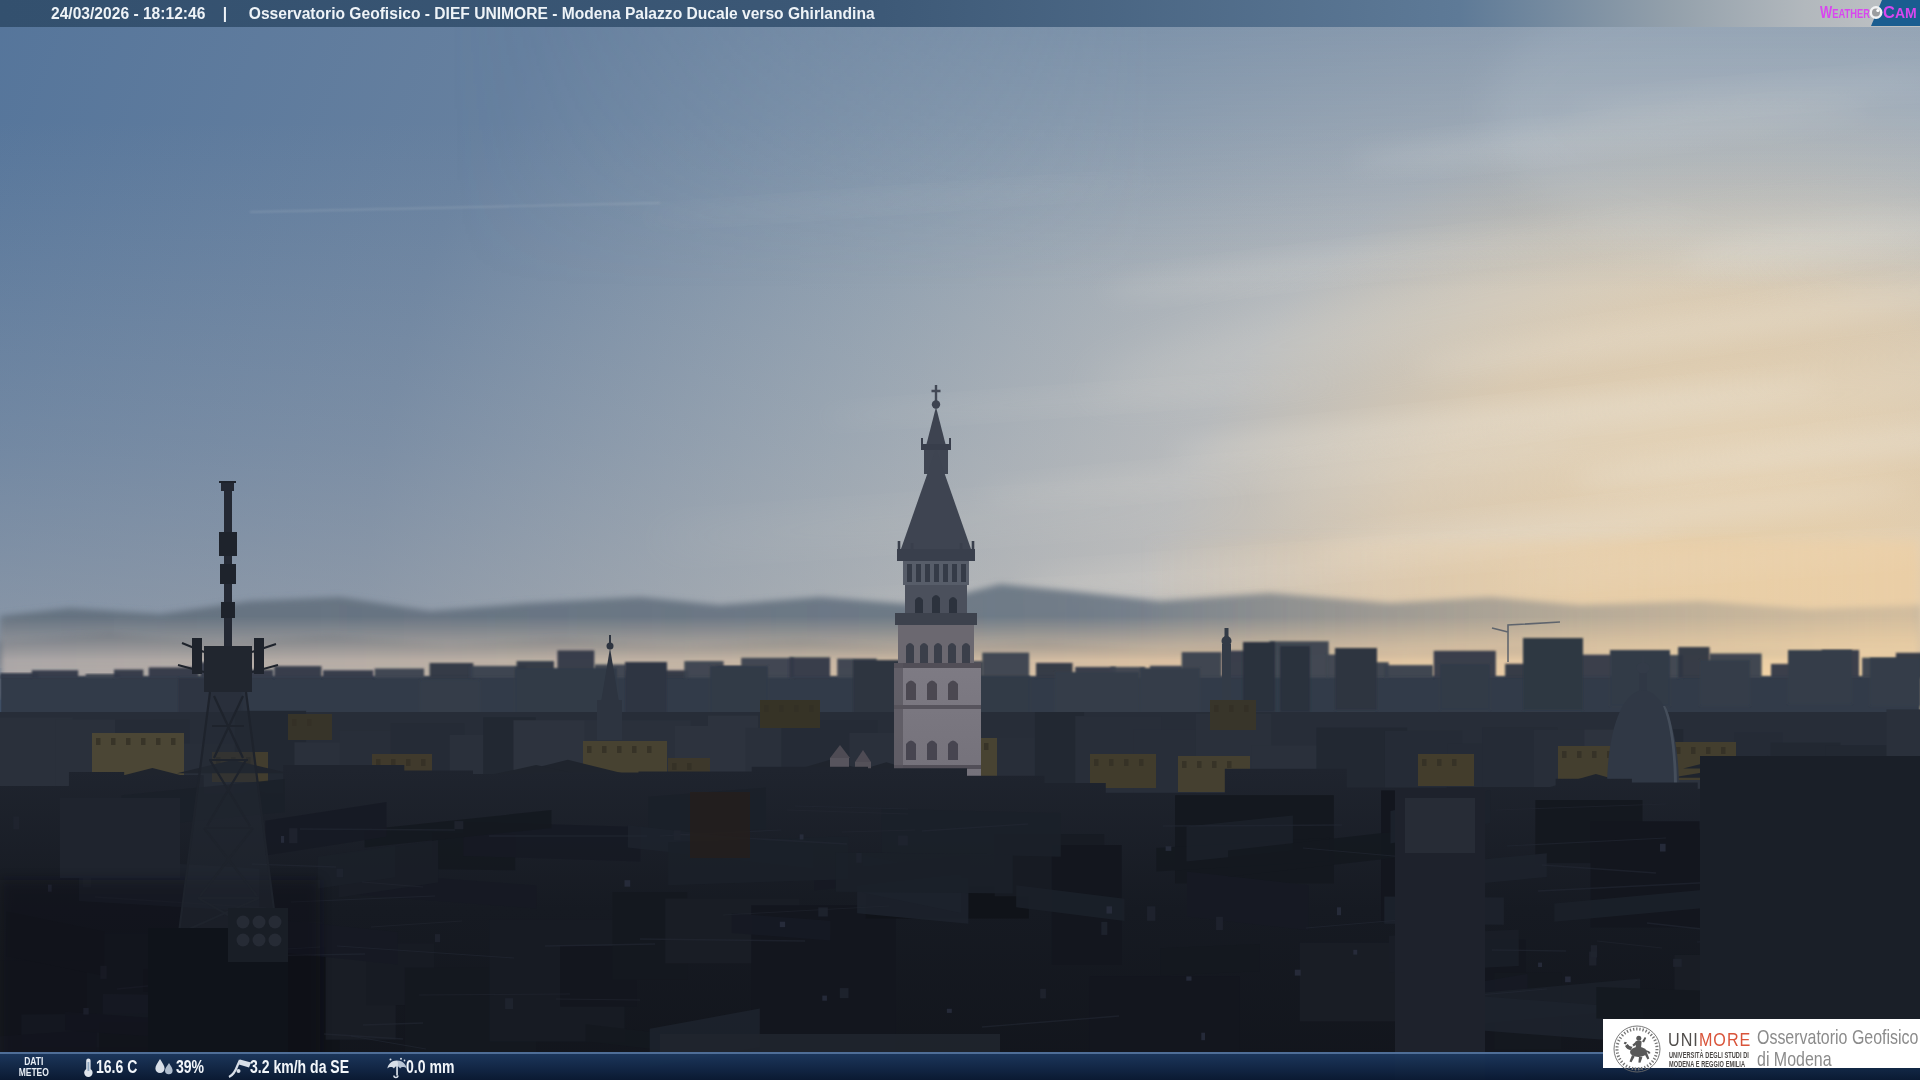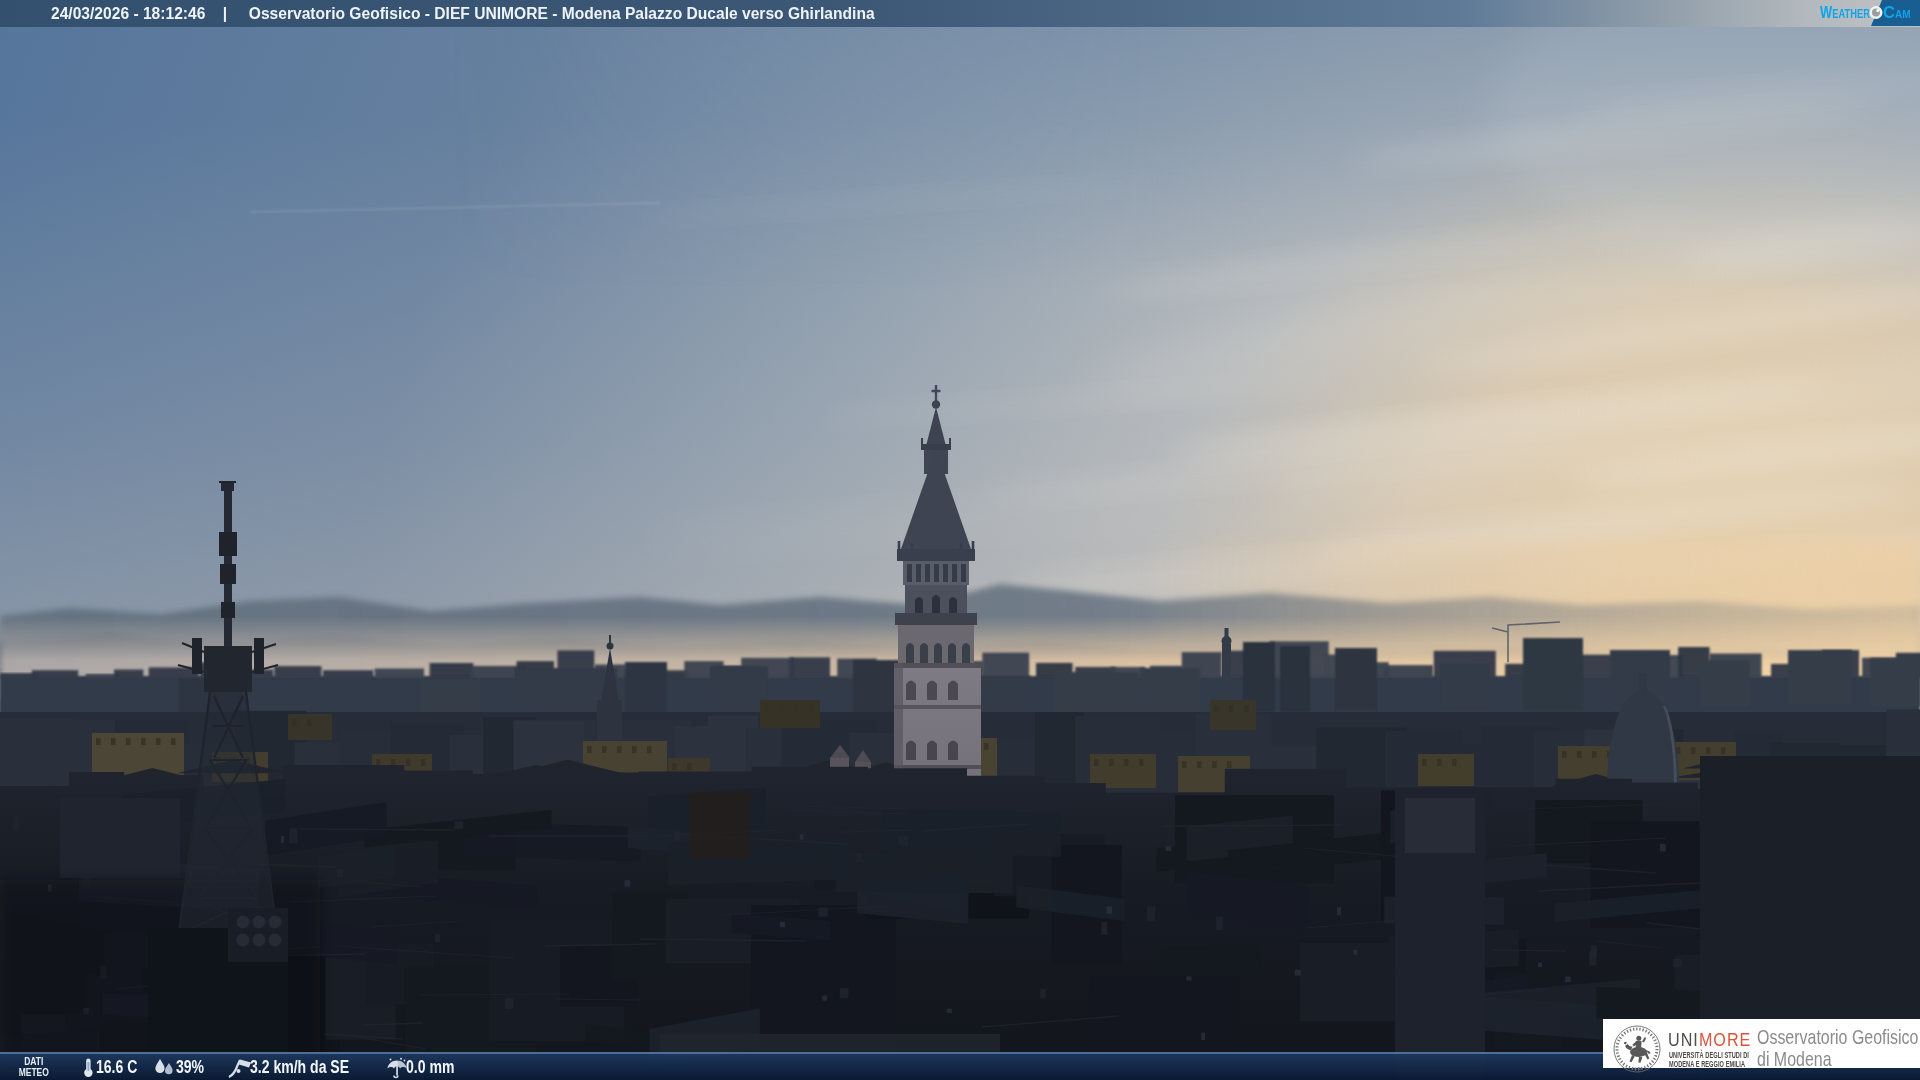--- a/index.html
+++ b/index.html
@@ -2,27 +2,27 @@
 <html><head><meta charset="utf-8">
 <style>
 html,body{margin:0;padding:0;width:1920px;height:1080px;overflow:hidden;background:#000;}
 #scene{position:relative;width:1920px;height:1080px;font-family:"Liberation Sans",sans-serif;}
 #scene svg.bg{position:absolute;top:0;left:0;}
 .abs{position:absolute;}
 #topbar{position:absolute;top:0;left:0;width:1920px;height:27px;
  background:linear-gradient(to right,#33506e 0%,#3c5876 45%,#5e7a97 76%,#93a0ab 87%,#b2b8bd 94%,#c0c3c5 100%);}
 #topbar .txt{position:absolute;left:51px;top:0;height:27px;line-height:28px;color:#eef3f7;
  font-size:16px;font-weight:bold;white-space:pre;transform:scale(0.975,1);transform-origin:left center;}
-#wcam{position:absolute;top:0;left:1780px;width:140px;height:27px;color:#0ea5e9;}
+#wcam{position:absolute;top:0;left:1780px;width:140px;height:27px;color:#d946ef;}
 #wcam .blue{position:absolute;top:0;left:91px;width:49px;height:26px;background:#1a5d90;
  clip-path:polygon(11px 0,49px 0,49px 26px,0 26px);}
 #wcam .wt{position:absolute;left:40px;top:3px;font-weight:bold;font-size:16.5px;transform:scale(0.78,1);transform-origin:left top;}
 #wcam .wt .sm{font-size:12px;}
 #wcam .ct{position:absolute;left:103px;top:3px;font-weight:bold;font-size:16.5px;}
-#wcam .ct .sm{font-size:10px;}
+#wcam .ct .sm{font-size:14px;}
 #wbar{position:absolute;left:0;top:1052px;width:1920px;height:28px;
  background:linear-gradient(to bottom,rgba(28,56,94,0.94),rgba(10,26,52,0.95));
  border-top:2px solid rgba(86,120,162,0.9);box-sizing:border-box;padding-left:15px;}
 #wbar .dm{position:absolute;left:16px;top:2px;color:#e8eef5;font-size:10px;font-weight:bold;line-height:11px;text-align:center;transform:scale(0.85,1);}
 #wbar .t{position:absolute;top:2.5px;color:#f2f6fa;font-size:18px;font-weight:bold;white-space:pre;transform:scale(0.78,1);transform-origin:left top;}
 #unibox{position:absolute;left:1603px;top:1019px;width:317px;height:49px;background:#ffffff;padding-left:24px;}
 #unibox .uni{position:absolute;left:65px;top:10px;font-size:19px;letter-spacing:1.2px;color:#504d4b;
  transform:scale(0.85,1);transform-origin:left top;white-space:pre;}
 #unibox .uni b{color:#d9543a;font-weight:normal;}
 #unibox .sub{position:absolute;left:66px;top:32px;font-size:8.4px;font-weight:bold;color:#4a4745;line-height:8.6px;

